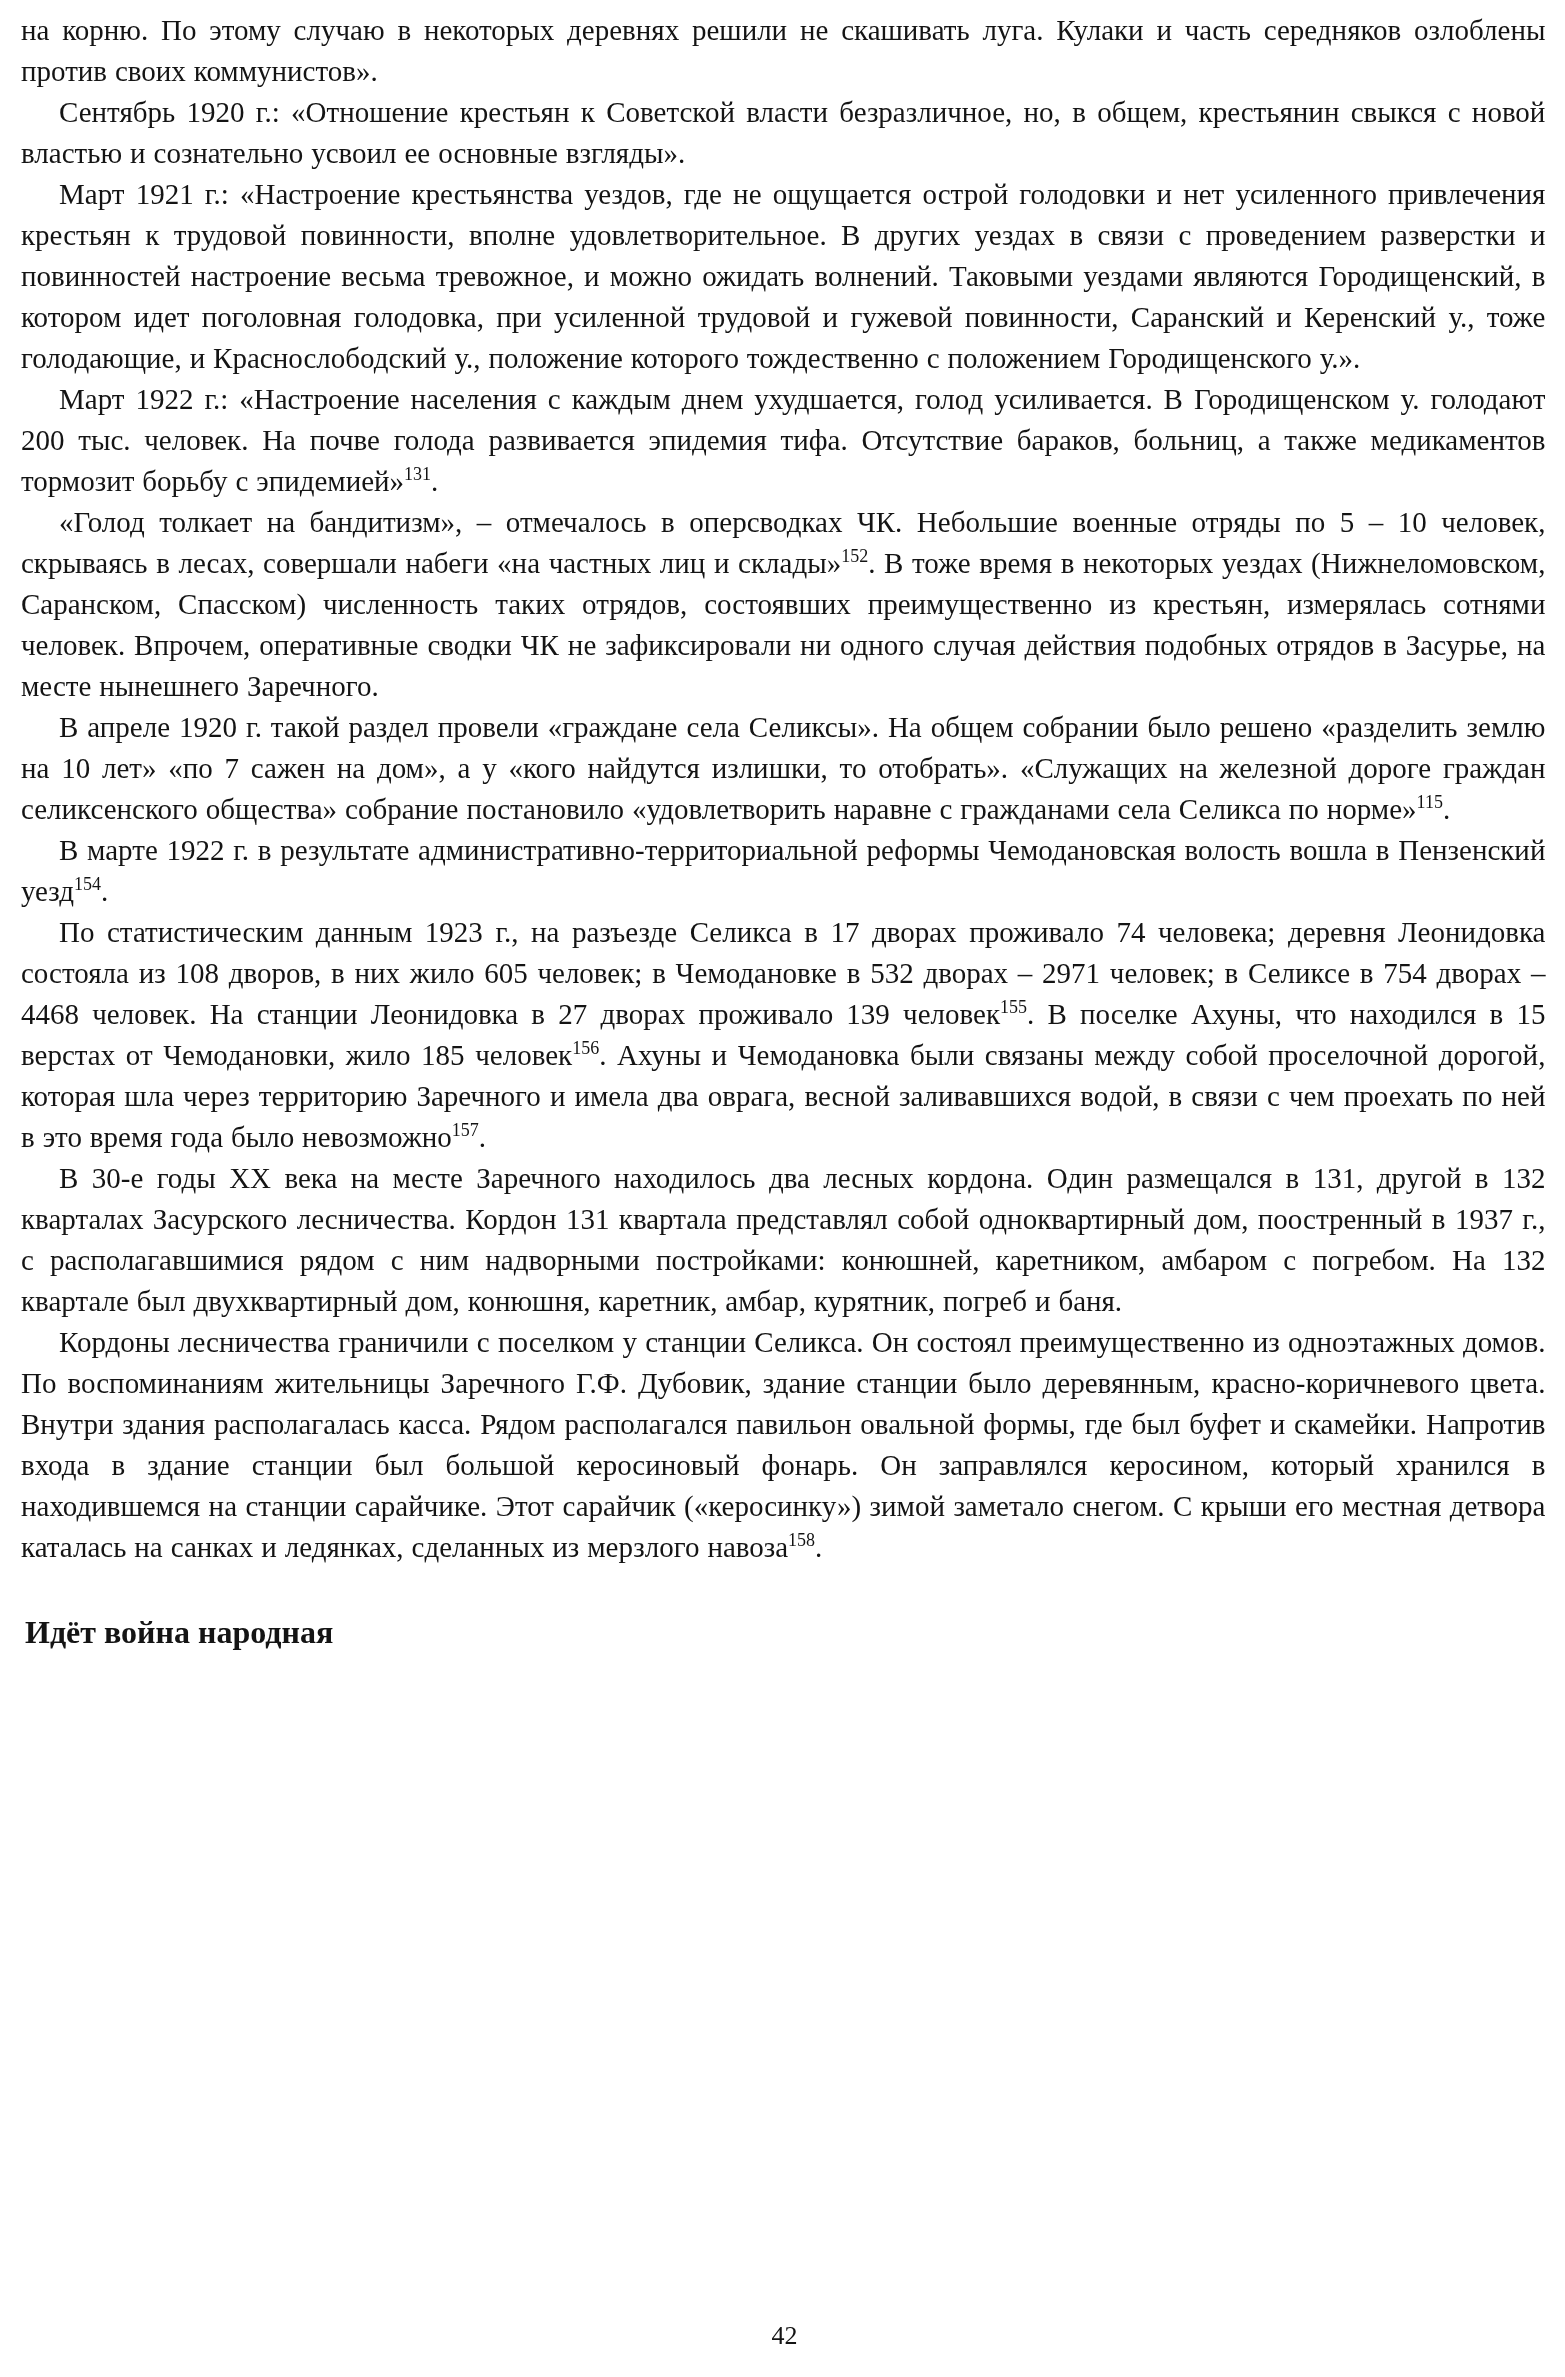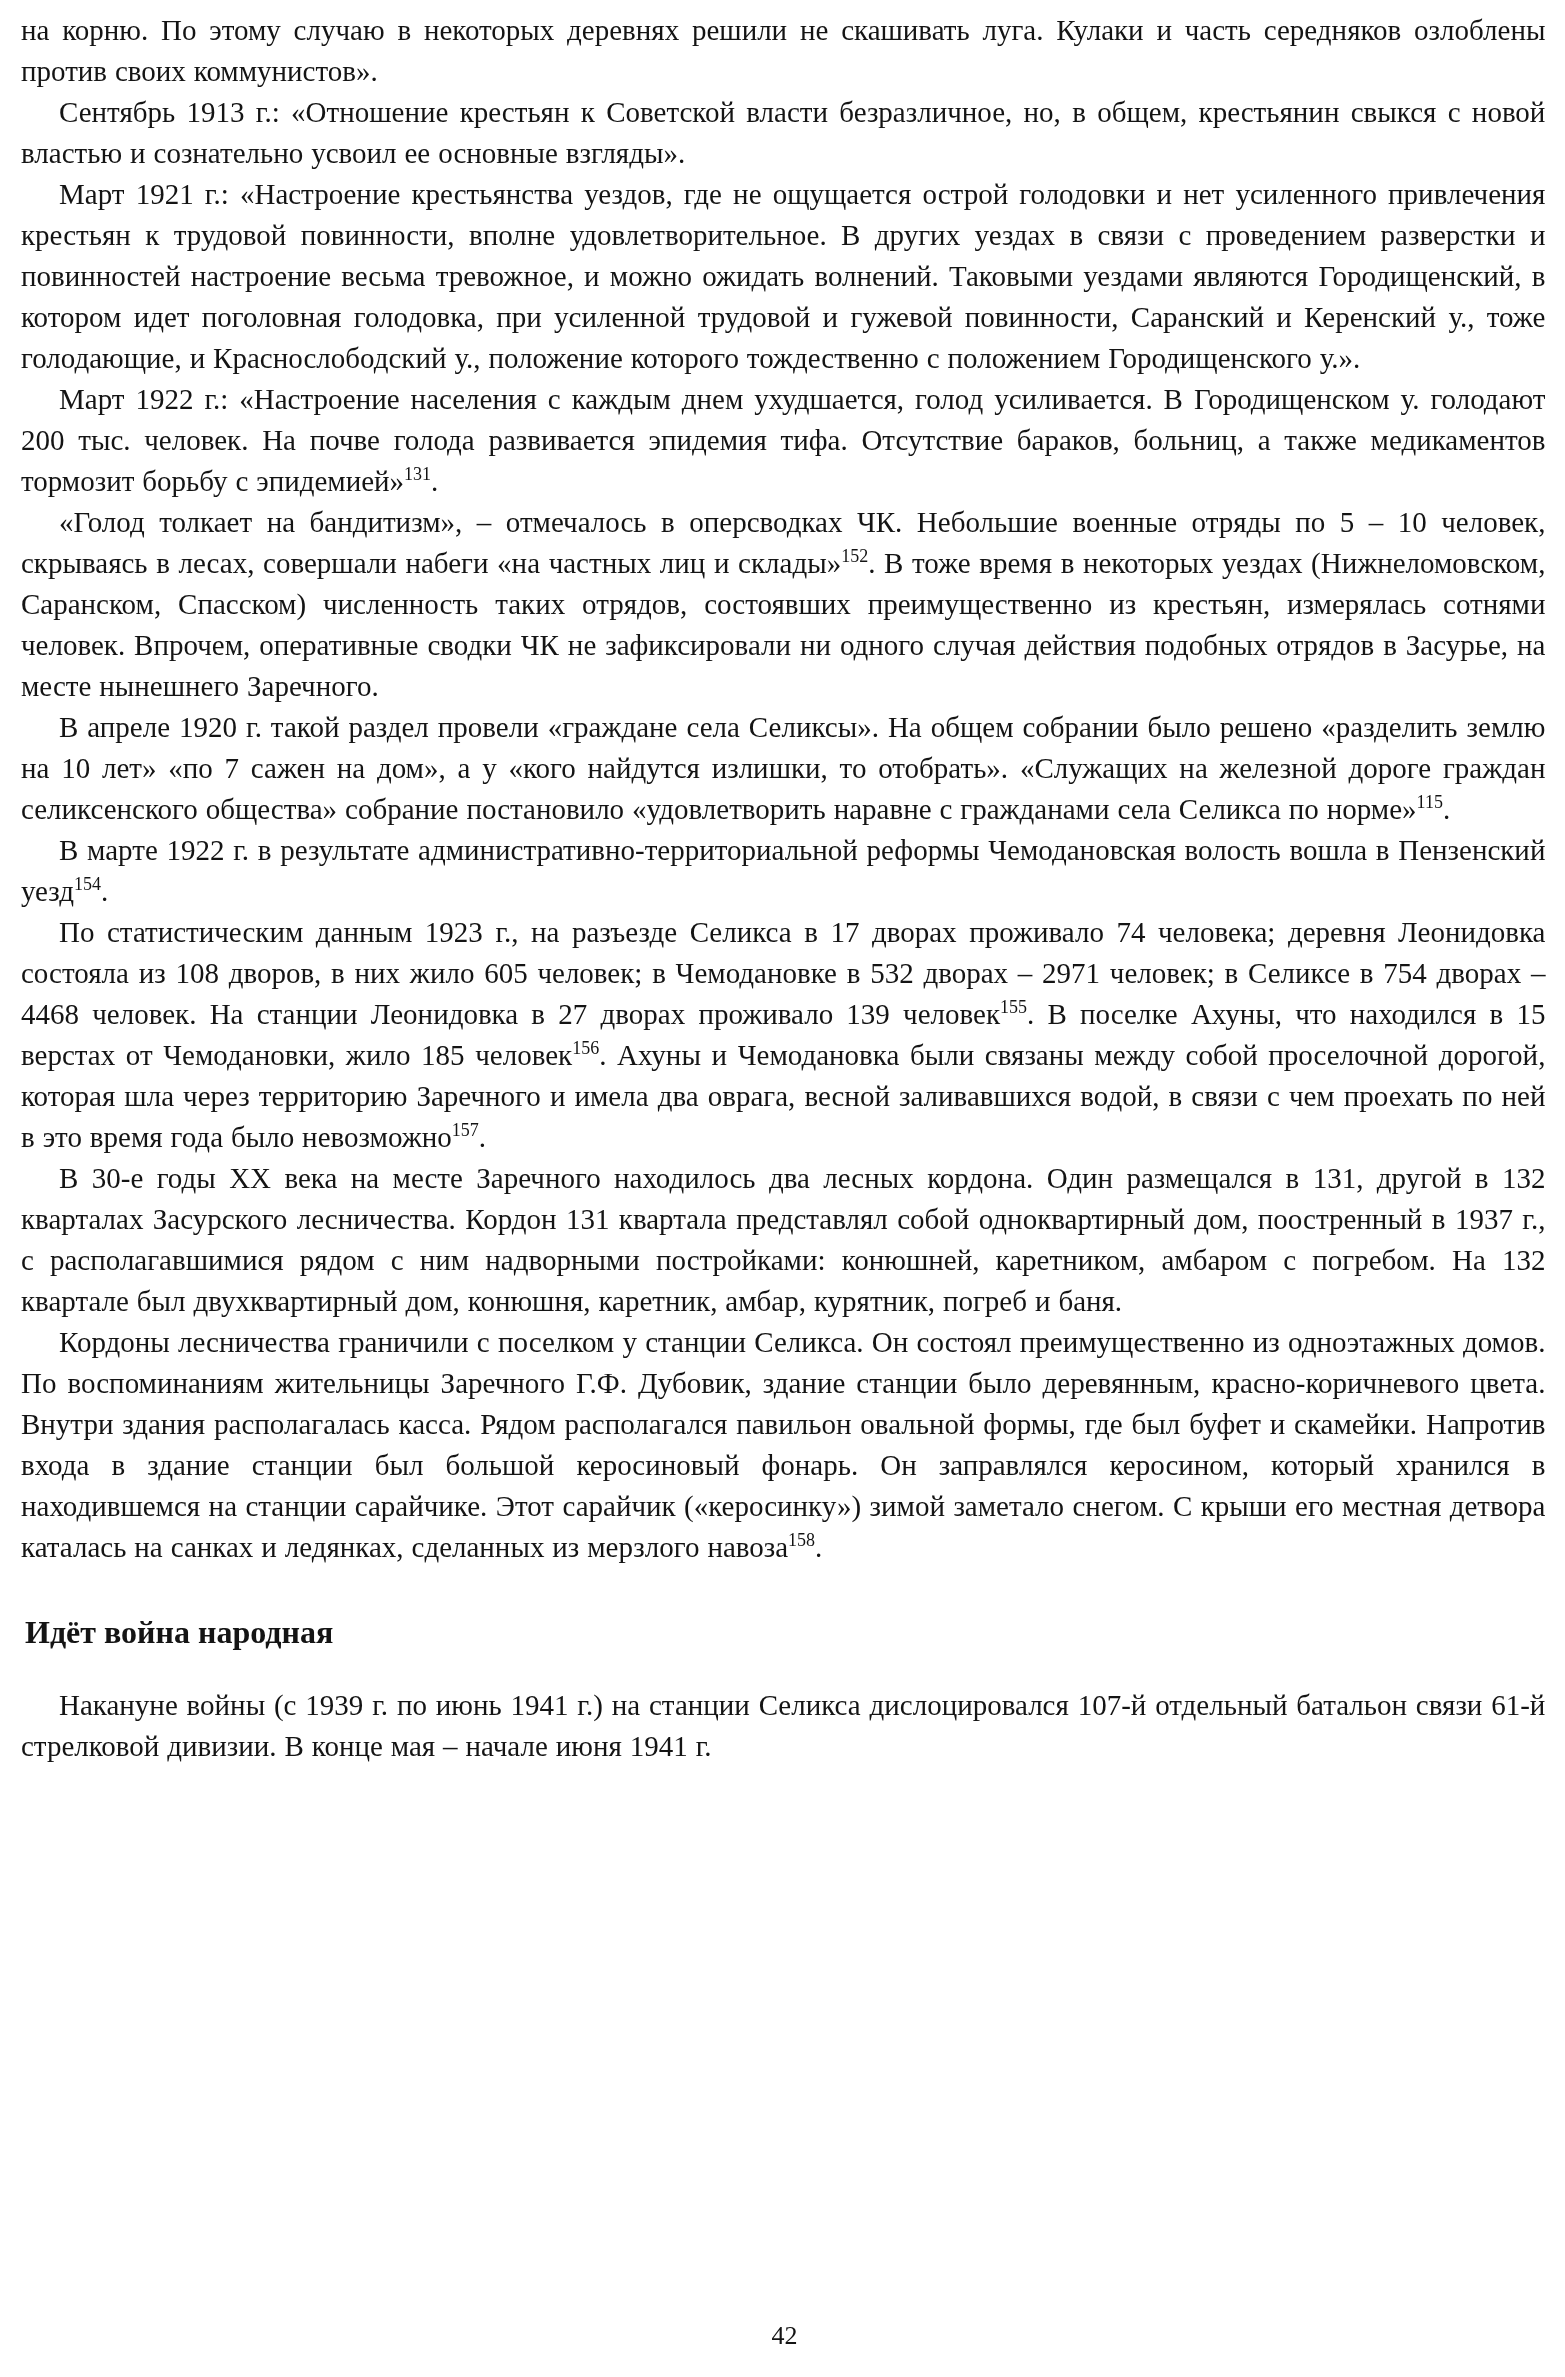--- a/index.html
+++ b/index.html
@@ -53,27 +53,26 @@
     font-size: 26px;
     line-height: 29px;
   }
 </style>
 </head>
 <body>
 
 <div class="page">
   <div class="text-block">
       <p>на корню. По этому случаю в некоторых деревнях решили не скашивать луга. Кулаки и часть середняков озлоблены против своих коммунистов».</p>
-      <p class="indent">Сентябрь 1913 г.: «Отношение крестьян к Советской власти безразличное, но, в общем, крестьянин свыкся с новой властью и сознательно усвоил ее основные взгляды».</p>
+      <p class="indent">Сентябрь 1920 г.: «Отношение крестьян к Советской власти безразличное, но, в общем, крестьянин свыкся с новой властью и сознательно усвоил ее основные взгляды».</p>
       <p class="indent">Март 1921 г.: «Настроение крестьянства уездов, где не ощущается острой голодовки и нет усиленного привлечения крестьян к трудовой повинности, вполне удовлетворительное. В других уездах в связи с проведением разверстки и повинностей настроение весьма тревожное, и можно ожидать волнений. Таковыми уездами являются Городищенский, в котором идет поголовная голодовка, при усиленной трудовой и гужевой повинности, Саранский и Керенский у., тоже голодающие, и Краснослободский у., положение которого тождественно с положением Городищенского у.».</p>
       <p class="indent">Март 1922 г.: «Настроение населения с каждым днем ухудшается, голод усиливается. В Городищенском у. голодают 200 тыс. человек. На почве голода развивается эпидемия тифа. Отсутствие бараков, больниц, а также медикаментов тормозит борьбу с эпидемией»<sup>131</sup>.</p>
       <p class="indent">«Голод толкает на бандитизм», – отмечалось в оперсводках ЧК. Небольшие военные отряды по 5 – 10 человек, скрываясь в лесах, совершали набеги «на частных лиц и склады»<sup>152</sup>. В тоже время в некоторых уездах (Нижнеломовском, Саранском, Спасском) численность таких отрядов, состоявших преимущественно из крестьян, измерялась сотнями человек. Впрочем, оперативные сводки ЧК не зафиксировали ни одного случая действия подобных отрядов в Засурье, на месте нынешнего Заречного.</p>
       <p class="indent">В апреле 1920 г. такой раздел провели «граждане села Селиксы». На общем собрании было решено «разделить землю на 10 лет» «по 7 сажен на дом», а у «кого найдутся излишки, то отобрать». «Служащих на железной дороге граждан селиксенского общества» собрание постановило «удовлетворить наравне с гражданами села Селикса по норме»<sup>115</sup>.</p>
       <p class="indent">В марте 1922 г. в результате административно-территориальной реформы Чемодановская волость вошла в Пензенский уезд<sup>154</sup>.</p>
       <p class="indent">По статистическим данным 1923 г., на разъезде Селикса в 17 дворах проживало 74 человека; деревня Леонидовка состояла из 108 дворов, в них жило 605 человек; в Чемодановке в 532 дворах – 2971 человек; в Селиксе в 754 дворах – 4468 человек. На станции Леонидовка в 27 дворах проживало 139 человек<sup>155</sup>. В поселке Ахуны, что находился в 15 верстах от Чемодановки, жило 185 человек<sup>156</sup>. Ахуны и Чемодановка были связаны между собой проселочной дорогой, которая шла через территорию Заречного и имела два оврага, весной заливавшихся водой, в связи с чем проехать по ней в это время года было невозможно<sup>157</sup>.</p>
       <p class="indent">В 30-е годы XX века на месте Заречного находилось два лесных кордона. Один размещался в 131, другой в 132 кварталах Засурского лесничества. Кордон 131 квартала представлял собой одноквартирный дом, поостренный в 1937 г., с располагавшимися рядом с ним надворными постройками: конюшней, каретником, амбаром с погребом. На 132 квартале был двухквартирный дом, конюшня, каретник, амбар, курятник, погреб и баня.</p>
       <p class="indent">Кордоны лесничества граничили с поселком у станции Селикса. Он состоял преимущественно из одноэтажных домов. По воспоминаниям жительницы Заречного Г.Ф. Дубовик, здание станции было деревянным, красно-коричневого цвета. Внутри здания располагалась касса. Рядом располагался павильон овальной формы, где был буфет и скамейки. Напротив входа в здание станции был большой керосиновый фонарь. Он заправлялся керосином, который хранился в находившемся на станции сарайчике. Этот сарайчик («керосинку») зимой заметало снегом. С крыши его местная детвора каталась на санках и ледянках, сделанных из мерзлого навоза<sup>158</sup>.</p>
       <h2>Идёт война народная</h2>
-      <p class="indent">Накануне войны (с 1939 г. по июнь 1941 г.) на станции Селикса дислоцировался 107-й отдельный батальон связи 61-й стрелковой дивизии. В конце мая – начале июня 1941 г.</p>
     </div>
   <div class="page-number">42</div>
 </div>
 
 
 </body></html>

